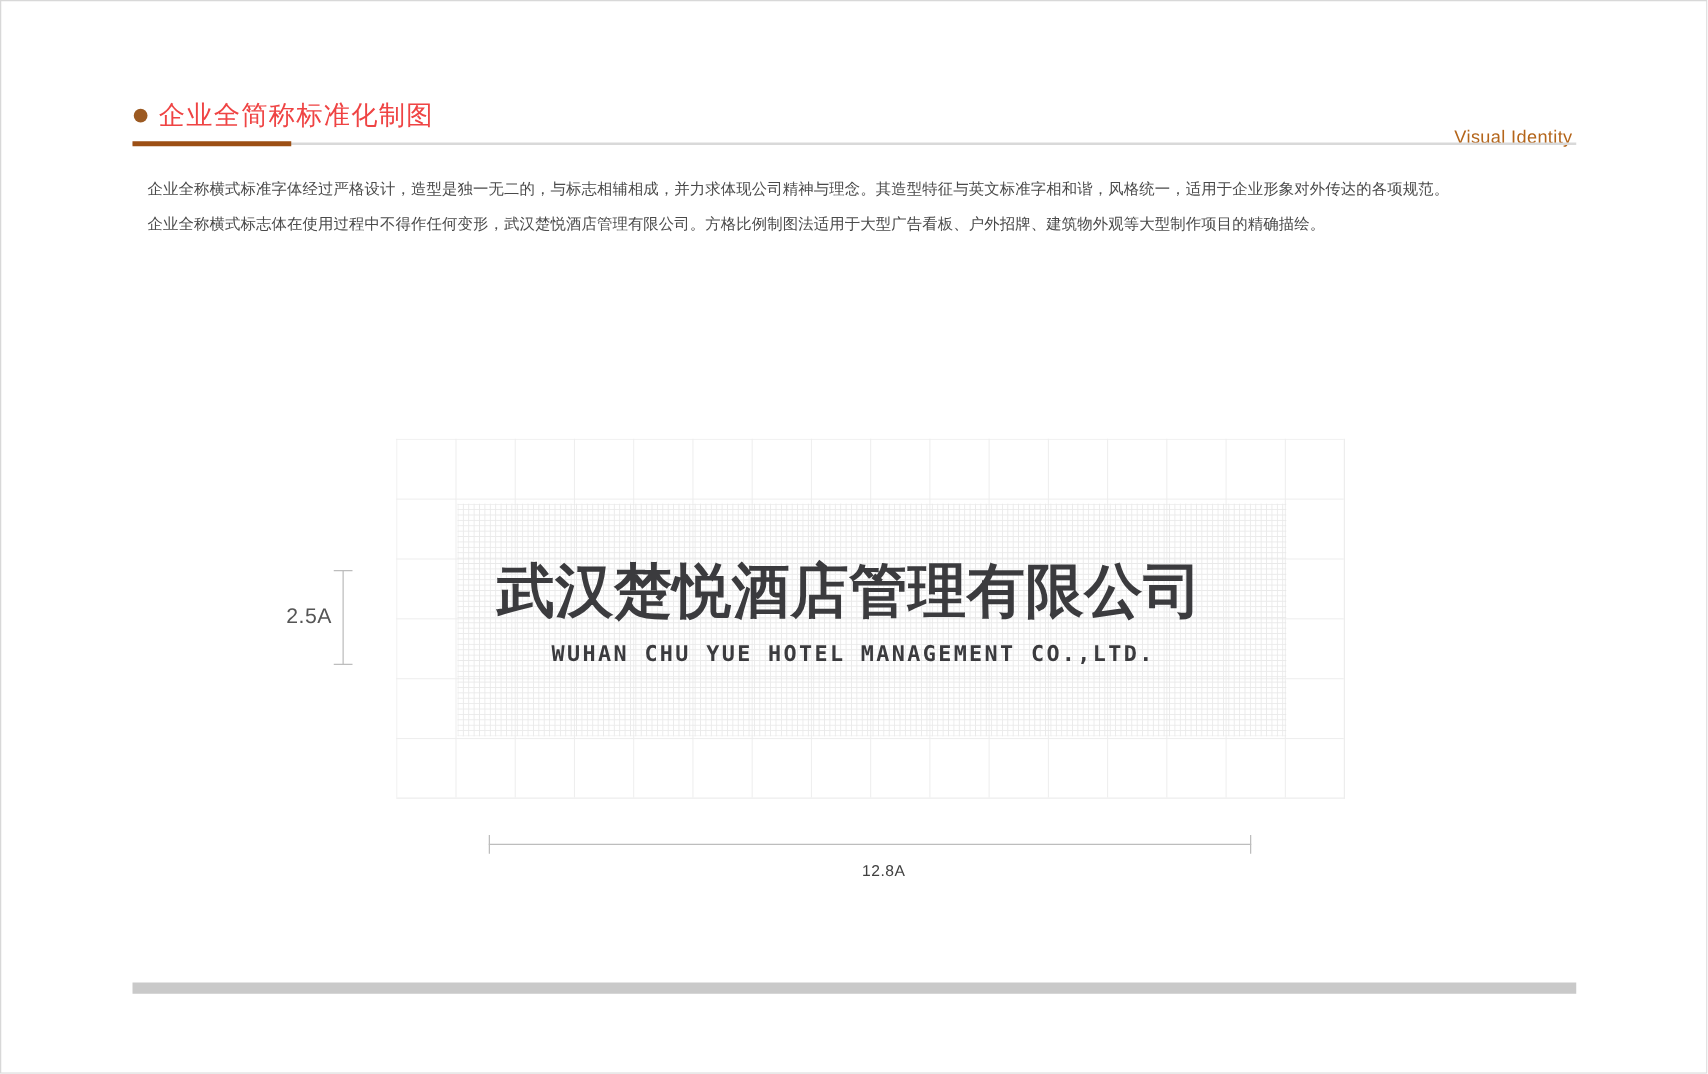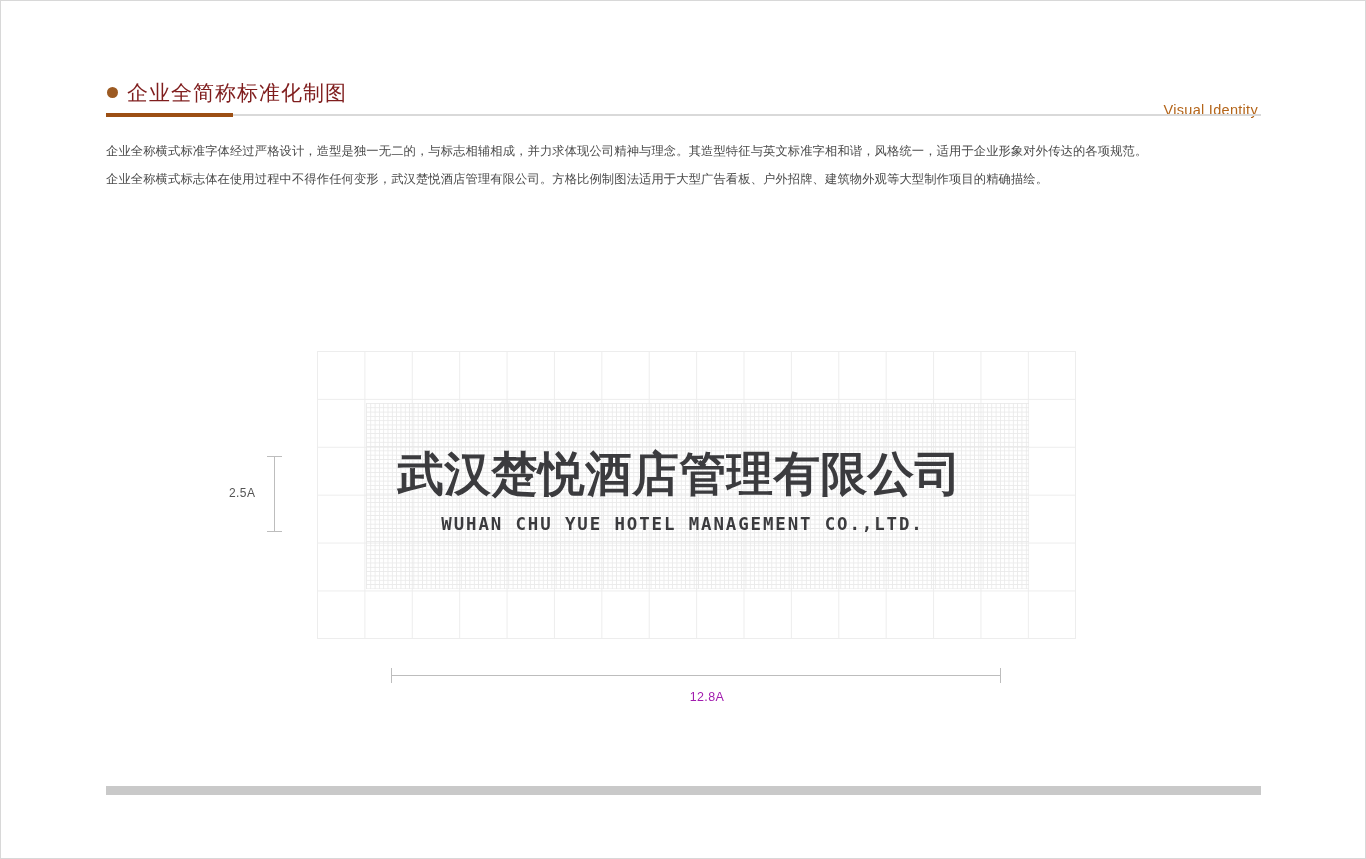--- a/index.html
+++ b/index.html
@@ -29,21 +29,21 @@
     height: 11px;
     border-radius: 50%;
     background: #9c5a22;
   }
   .header-title {
     position: absolute;
     left: 126px;
     top: 78px;
     font-size: 21px;
     line-height: 28px;
-    color: #7f1d1d;
+    color: #ef4444;
     letter-spacing: 1px;
     white-space: nowrap;
   }
   .header-right {
     position: absolute;
     right: 107px;
     top: 83px;
     font-size: 14.5px;
     line-height: 20px;
     color: #b4651a;
@@ -76,21 +76,21 @@
   }
 
   
   .intro {
     position: absolute;
     left: 105px;
     top: 140px;
     width: 1160px;
   }
   .intro p {
-    margin: 0 0 8px 0;
+    margin: 0 0 8px 12px;
     font-size: 12.3px;
     line-height: 20px;
     color: #4a4a4a;
     letter-spacing: 0.1px;
     white-space: nowrap;
   }
 
   
   .stage {
     position: absolute;
@@ -177,21 +177,21 @@
     width: 15px;
     height: 1px;
     background: #bdbdbd;
   }
   .dim-v::before { top: 0; }
   .dim-v::after  { bottom: 0; }
   .dim-v-label {
     position: absolute;
     left: 228px;
     top: 484px;
-    font-size: 12px;
+    font-size: 17px;
     line-height: 16px;
     color: #555555;
     letter-spacing: 0.4px;
     white-space: nowrap;
   }
 
   
   .dim-h {
     position: absolute;
     left: 390px;
@@ -212,21 +212,21 @@
   .dim-h::before { left: 0; }
   .dim-h::after  { right: 0; }
   .dim-h-label {
     position: absolute;
     left: 0;
     top: 688px;
     width: 1366px;
     text-align: center;
     font-size: 12.5px;
     line-height: 16px;
-    color: #a21caf;
+    color: #404040;
     letter-spacing: 0.4px;
   }
   .dim-h-label span {
     position: relative;
     left: 23px;
   }
 
   
   .footer-bar {
     position: absolute;

